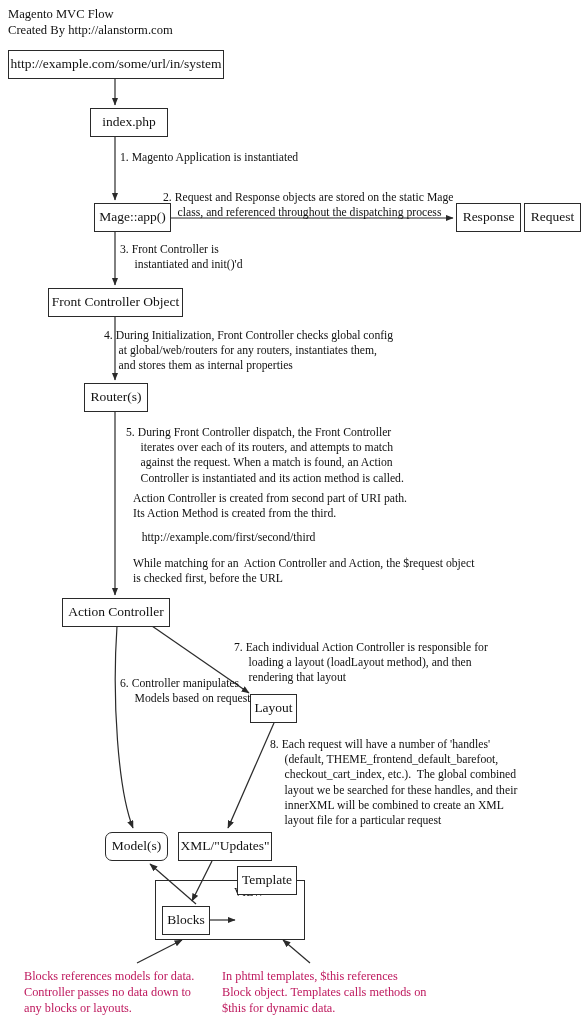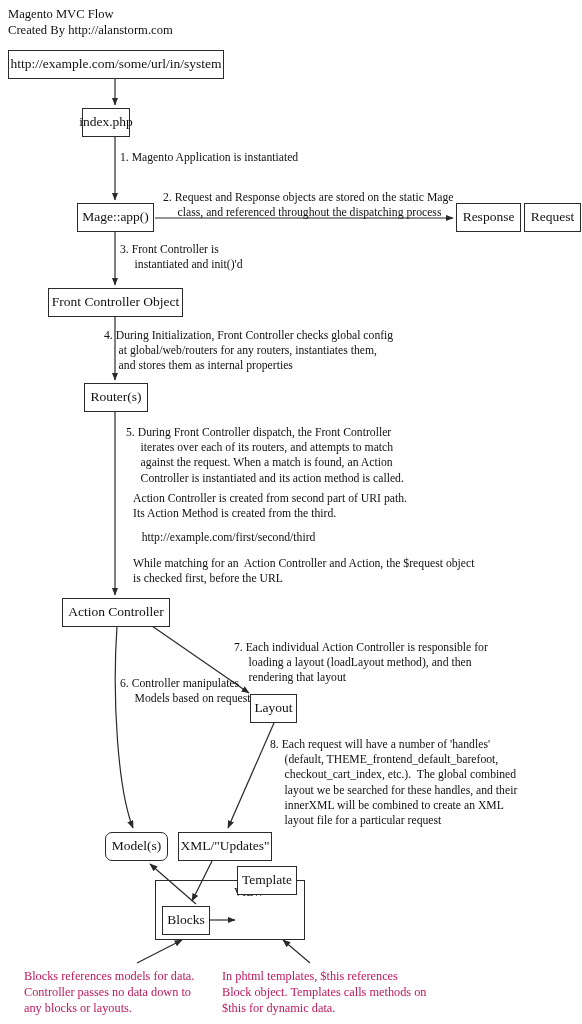--- a/index.html
+++ b/index.html
@@ -81,23 +81,23 @@
 
       <line x1="310" y1="963" x2="283" y2="940" marker-end="url(#ah)"></line>
     </g>
   </svg>
 
   <div class="group-box" style="left:155px;top:880px;width:150px;height:60px;"></div>
   <div class="group-label" style="left:234px;top:886px;">VIEW</div>
 
   <div class="node pad" style="left:8px;top:50px;width:216px;height:29px;">http://example.com/some/url/in/system</div>
 
-  <div class="node pad" style="left:82px;top:108px;width:48px;height:29px;">index.php</div>
+  <div class="node pad" style="left:90px;top:108px;width:78px;height:29px;">index.php</div>
 
-  <div class="node pad" style="left:77px;top:203px;width:77px;height:29px;">Mage::app()</div>
+  <div class="node pad" style="left:94px;top:203px;width:77px;height:29px;">Mage::app()</div>
 
   <div class="node pad" style="left:456px;top:203px;width:65px;height:29px;">Response</div>
 
   <div class="node pad" style="left:524px;top:203px;width:57px;height:29px;">Request</div>
 
   <div class="node pad" style="left:48px;top:288px;width:135px;height:29px;">Front Controller Object</div>
 
   <div class="node pad" style="left:84px;top:383px;width:64px;height:29px;">Router(s)</div>
 
   <div class="node pad" style="left:62px;top:598px;width:108px;height:29px;">Action Controller</div>

